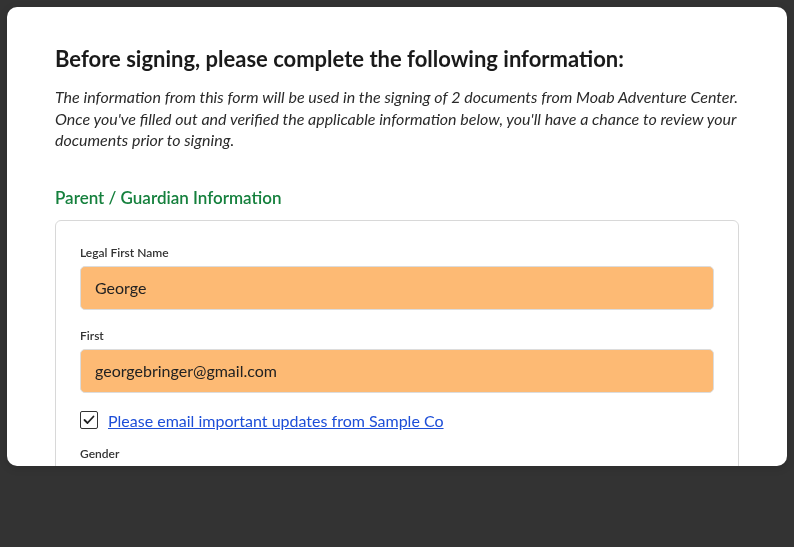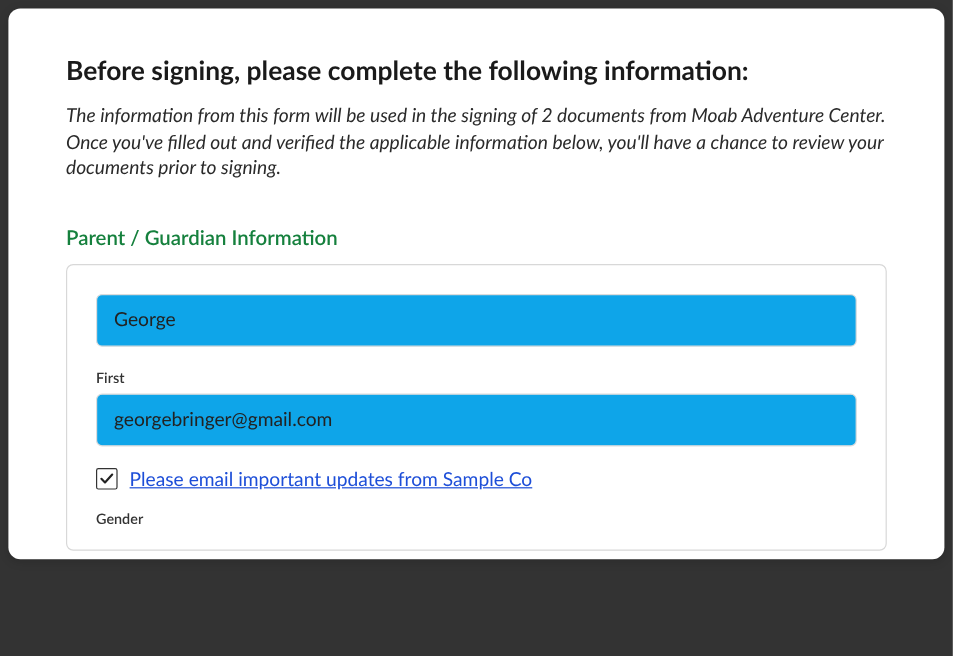--- a/index.html
+++ b/index.html
@@ -55,21 +55,21 @@
     .field-label {
       font-size: 12px;
       font-weight: 600;
       color: #333;
       margin-bottom: 6px;
       display: block;
     }
     .text-input {
       width: 100%;
       height: 44px;
-      background: #0ea5e9;
+      background: #fdba74;
       border: 1px solid #dcdcdc;
       border-radius: 5px;
       padding: 0 14px;
       font-size: 16px;
       color: #222;
       font-family: inherit;
     }
     .checkbox-row {
       display: flex;
       align-items: center;
@@ -102,20 +102,21 @@
 
 <div class="page">
   <h1 class="page-title">Before signing, please complete the following information:</h1>
   <p class="page-description">The information from this form will be used in the signing of 2 documents from Moab Adventure Center. Once you've filled out and verified the applicable information below, you'll have a chance to review your documents prior to signing.</p>
 
   <div class="section-title">Parent / Guardian Information</div>
 
   <div class="form-card">
 
     <div class="field-group">
+      <label class="field-label">Legal First Name</label>
       <input type="text" class="text-input" value="George" style="">
     </div>
 
 
     <div class="field-group">
       <label class="field-label">First</label>
       <input type="text" class="text-input" value="georgebringer@gmail.com" style="">
     </div>
 
     <div class="checkbox-row">

